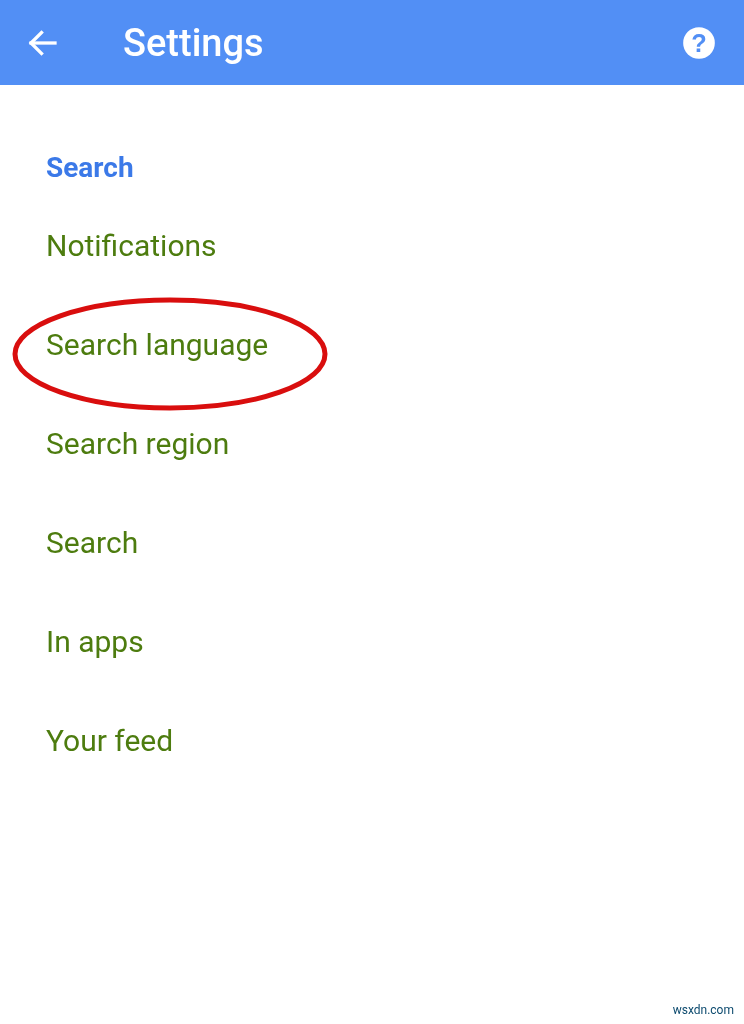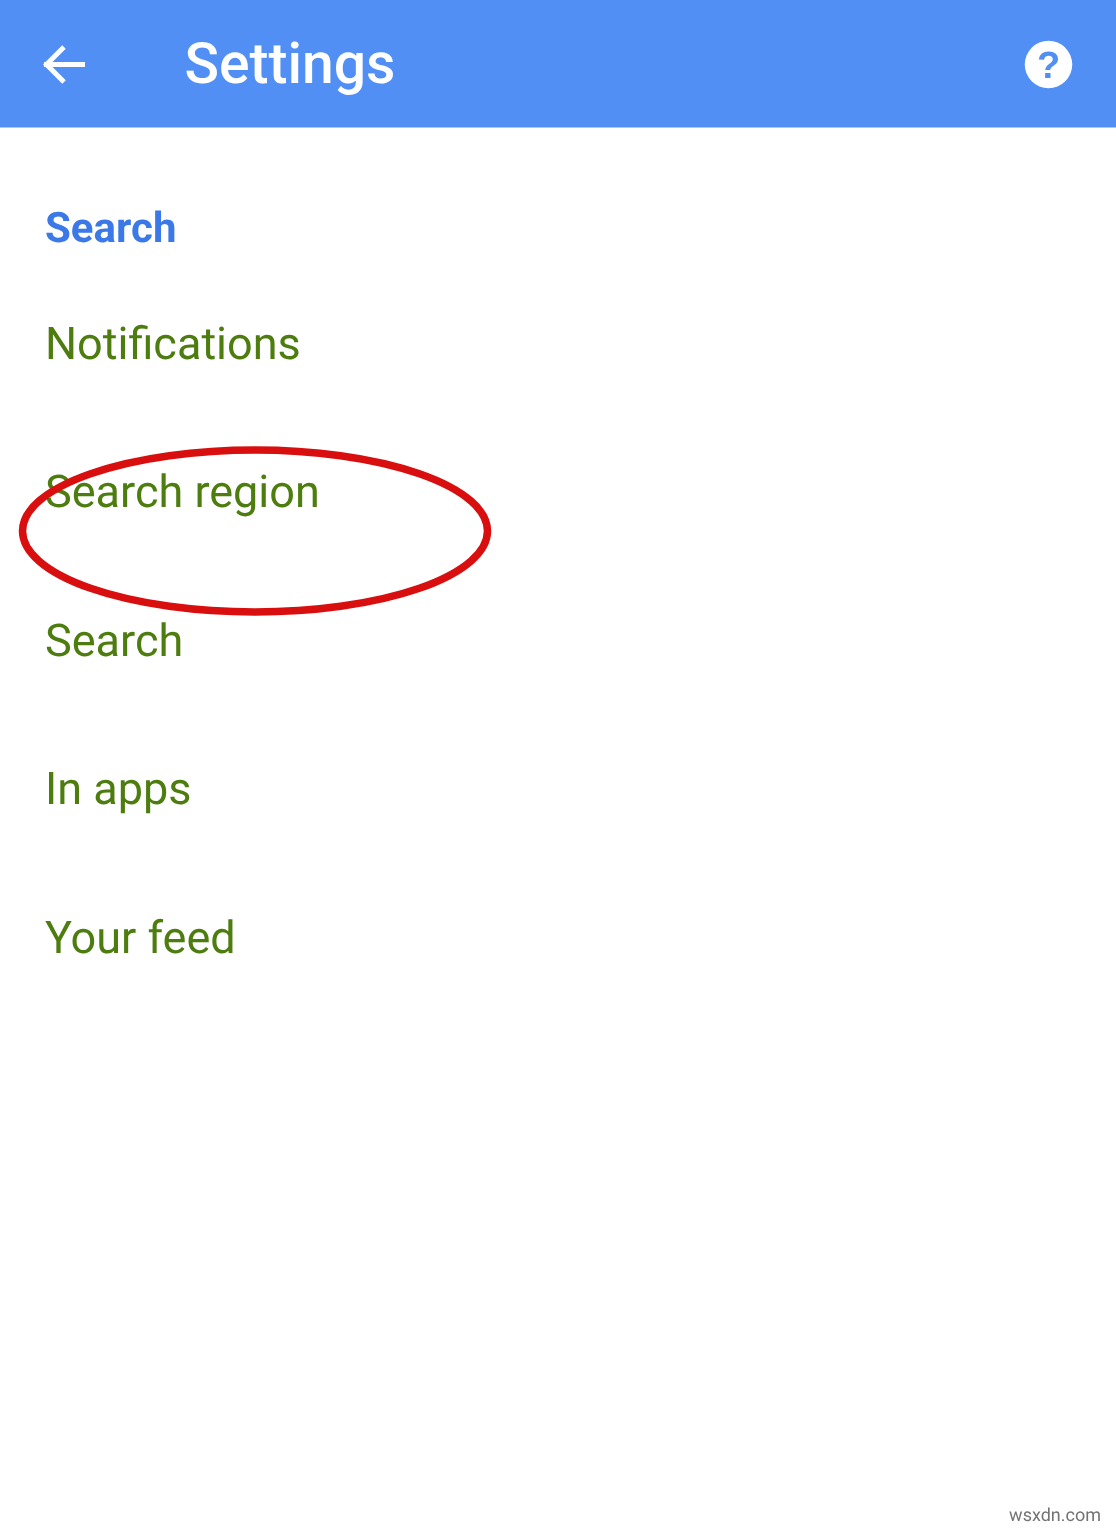--- a/index.html
+++ b/index.html
@@ -40,21 +40,21 @@
     }
     .help-icon {
       width: 40px;
       height: 40px;
       cursor: pointer;
       display: flex;
       align-items: center;
       justify-content: center;
     }
     .content {
-      padding: 0;
+      padding: 16px;
     }
     .section-header {
       color: #3b79e8;
       font-size: 28px;
       font-weight: 700;
       padding: 50px 0 12px 30px;
     }
     .list-item {
       padding: 32px 30px;
       font-size: 30px;
@@ -67,21 +67,21 @@
       top: 295px;
       width: 321px;
       height: 118px;
       pointer-events: none;
     }
     .watermark {
       position: absolute;
       right: 6px;
       bottom: 6px;
       font-size: 12px;
-      color: #737373;
+      color: #0c4a6e;
       background: rgba(255,255,255,0.8);
       padding: 1px 4px;
     }
   </style>
 </head>
 <body>
 
 <div class="toolbar">
   <div class="back-icon">
     <svg width="36" height="36" viewBox="0 0 24 24" fill="none" stroke="#fff" stroke-width="2.2" stroke-linecap="square">
@@ -98,20 +98,23 @@
   </div>
 </div>
 
 <div class="content">
   <div class="section-header">Search</div>
 
   <div class="list-item">
     <span>Notifications</span>
   </div>
   <div class="list-item">
+    <span>Search language</span>
+  </div>
+  <div class="list-item">
     <span>Search region</span>
   </div>
   <div class="list-item">
     <span>Search</span>
   </div>
   <div class="list-item">
     <span>In apps</span>
   </div>
   <div class="list-item">
     <span>Your feed</span>

